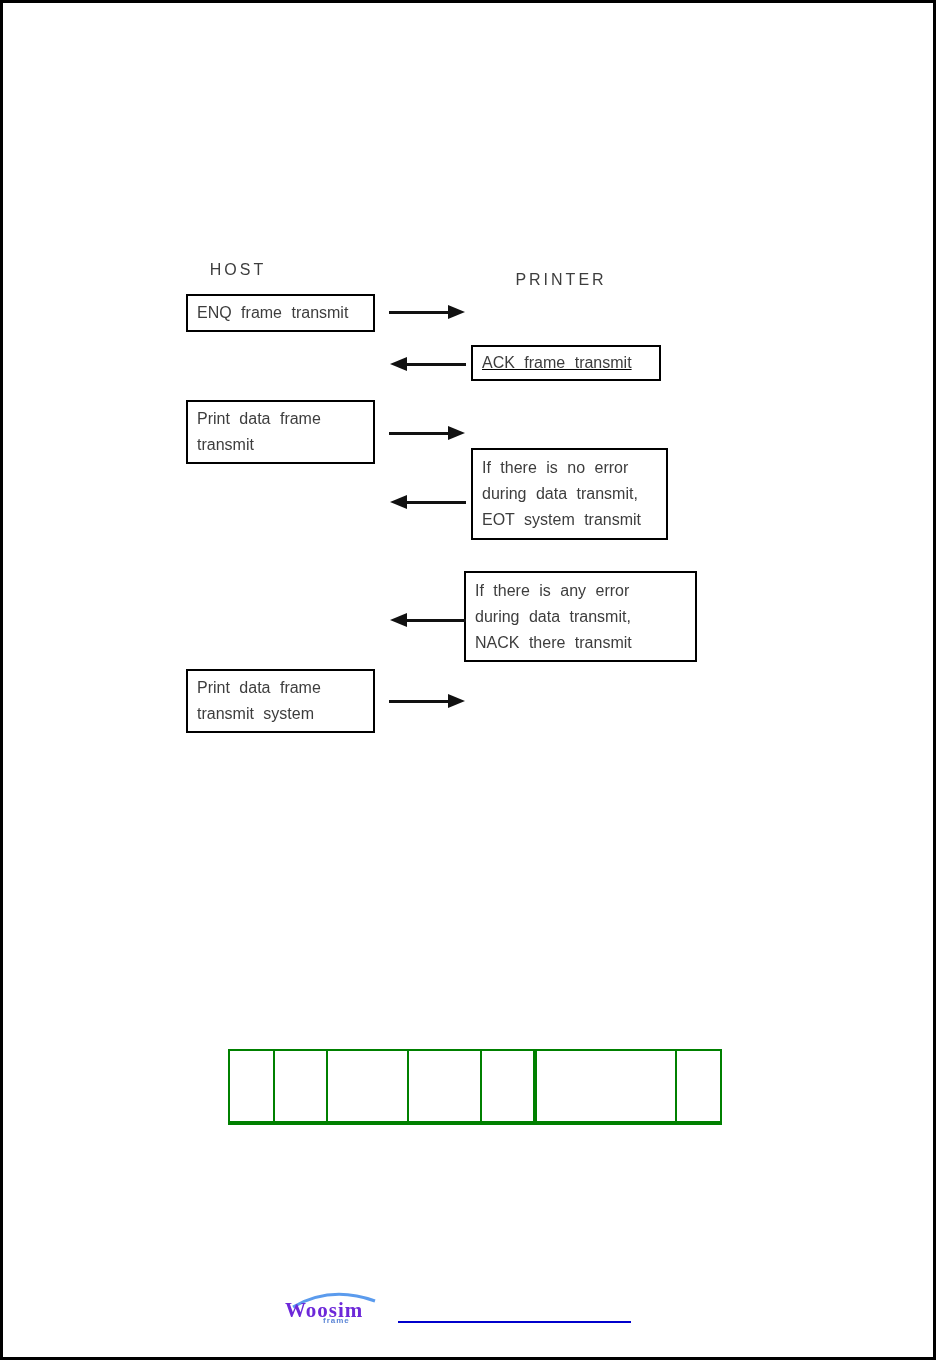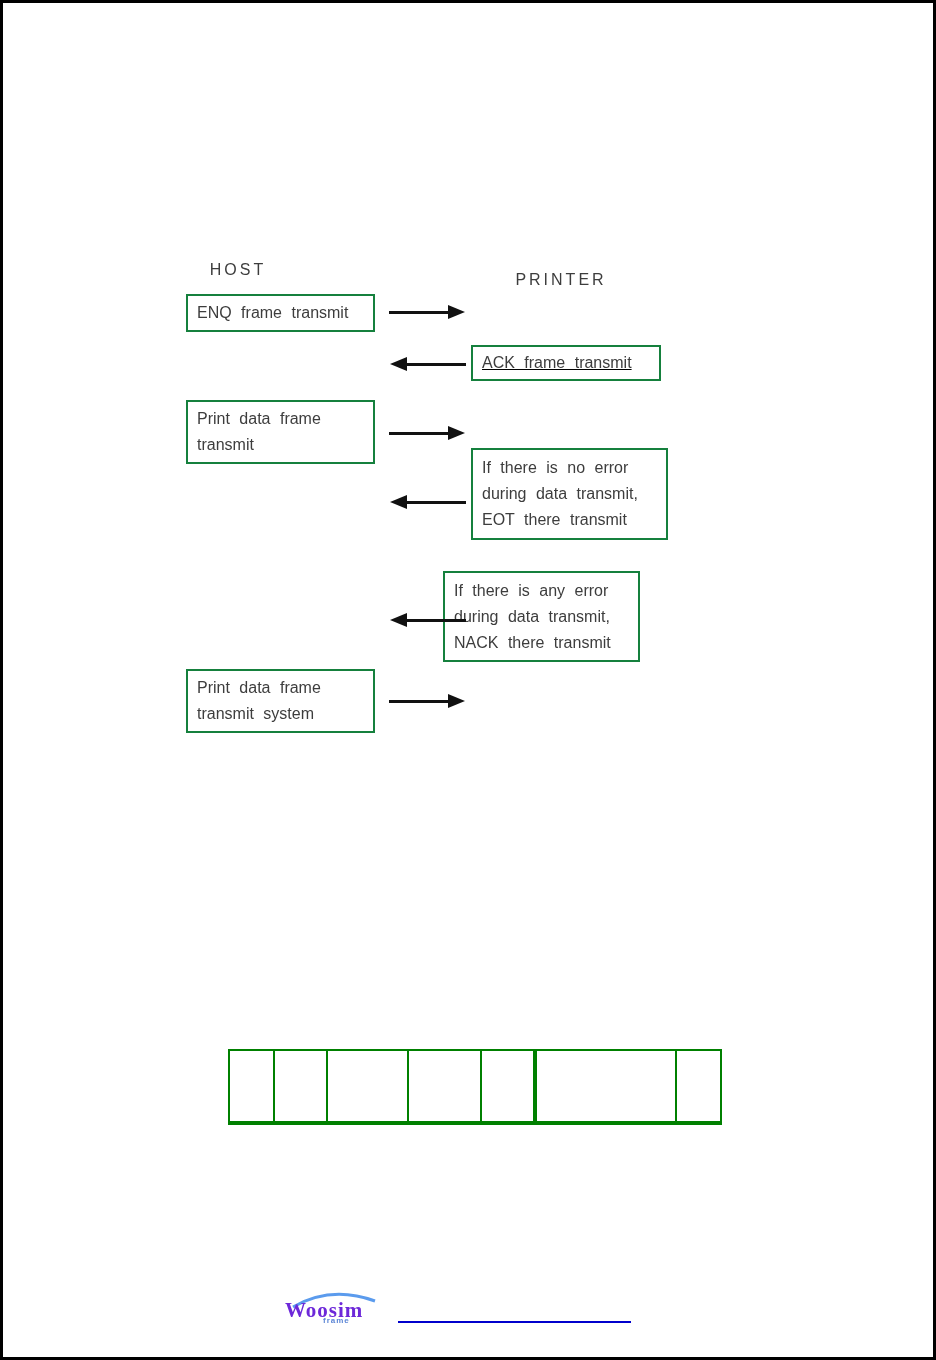--- a/index.html
+++ b/index.html
@@ -20,21 +20,21 @@
     color: #3d3d3d;
     letter-spacing: 3px;
     text-align: center;
     height: 20px;
     line-height: 20px;
   }
 
   .fbox {
     position: absolute;
     box-sizing: border-box;
-    border: 2px solid #15803d;
+    border: 2px solid #000000;
     background: #ffffff;
     display: flex;
     flex-direction: column;
     justify-content: center;
     padding-left: 9px;
     padding-right: 4px;
   }
   .fbox .bline {
     font-size: 16px;
     color: #3d3d3d;
@@ -152,29 +152,29 @@
 </div>
 
 <div class="arrow" style="left:386px; top:423px;">
   <div class="shaft"></div>
   <div class="head-right"></div>
 </div>
 
 <div class="fbox" style="left:468px; top:445px; width:197px; height:92px;">
   <div class="bline">If there is no error</div>
   <div class="bline">during data transmit,</div>
-  <div class="bline">EOT there transmit</div>
+  <div class="bline">EOT system transmit</div>
 </div>
 
 <div class="arrow" style="left:387px; top:492px;">
   <div class="head-left"></div>
   <div class="shaft"></div>
 </div>
 
-<div class="fbox" style="left:440px; top:568px; width:197px; height:91px;">
+<div class="fbox" style="left:461px; top:568px; width:233px; height:91px;">
   <div class="bline">If there is any error</div>
   <div class="bline">during data transmit,</div>
   <div class="bline">NACK there transmit</div>
 </div>
 
 <div class="arrow" style="left:387px; top:610px;">
   <div class="head-left"></div>
   <div class="shaft"></div>
 </div>
 

